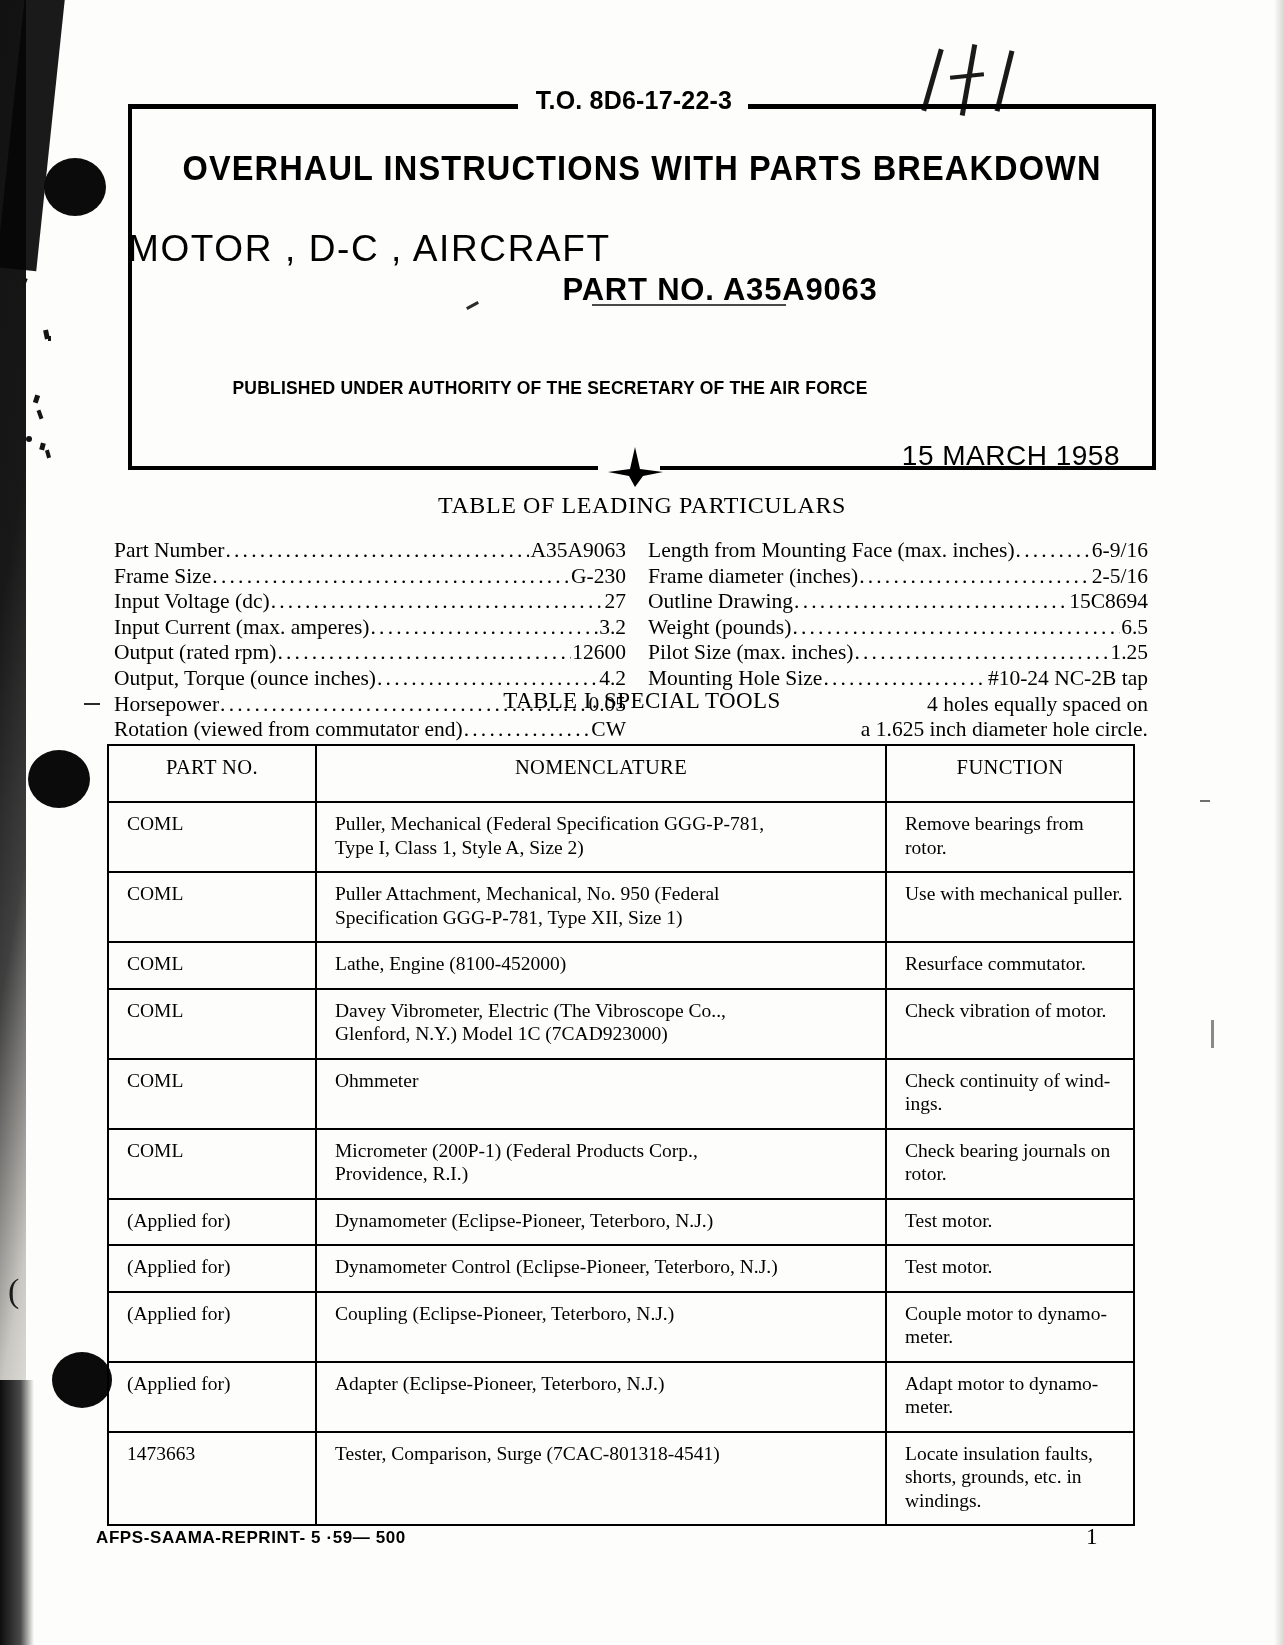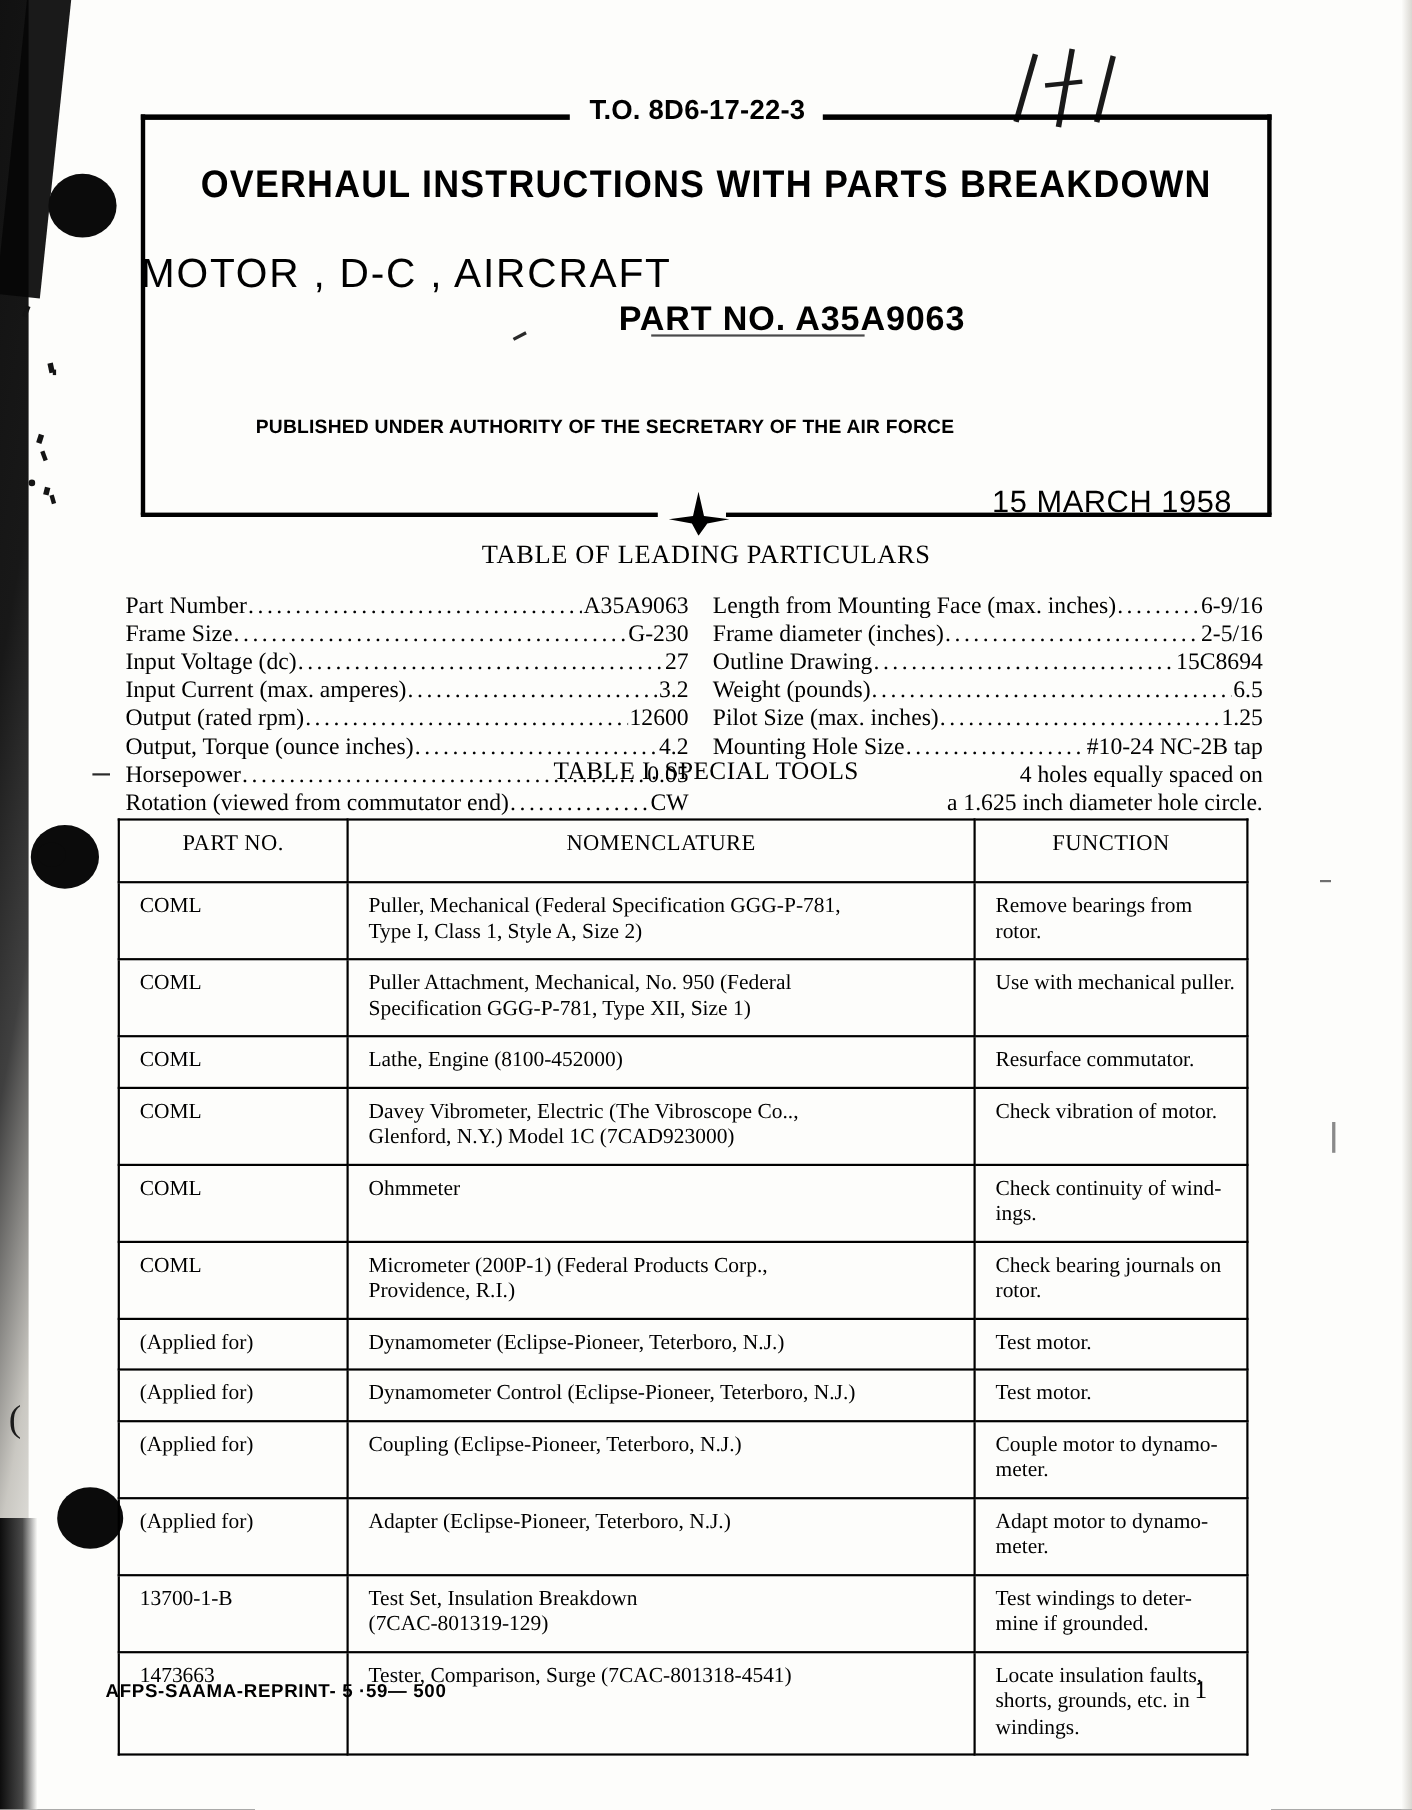--- a/index.html
+++ b/index.html
@@ -451,25 +451,20 @@
           <td class="part">(Applied for)</td>
           <td class="nom nowrapcell">Coupling (Eclipse-Pioneer, Teterboro, N.J.)</td>
           <td class="fun">Couple motor to dynamo- meter.</td>
         </tr>
         <tr>
           <td class="part">(Applied for)</td>
           <td class="nom nowrapcell">Adapter (Eclipse-Pioneer, Teterboro, N.J.)</td>
           <td class="fun">Adapt motor to dynamo- meter.</td>
         </tr>
         <tr>
-          <td class="part">13700-1-B</td>
-          <td class="nom">Test Set, Insulation Breakdown<br>(7CAC-801319-129)</td>
-          <td class="fun">Test windings to deter- mine if grounded.</td>
-        </tr>
-        <tr>
           <td class="part">1473663</td>
           <td class="nom nowrapcell">Tester, Comparison, Surge (7CAC-801318-4541)</td>
           <td class="fun">Locate insulation faults, shorts, grounds, etc. in windings.</td>
         </tr>
       </tbody>
   </table>
 
   <div class="footer-left">AFPS-SAAMA-REPRINT- 5 ·59— 500</div>
   <div class="footer-page">1</div>
 

